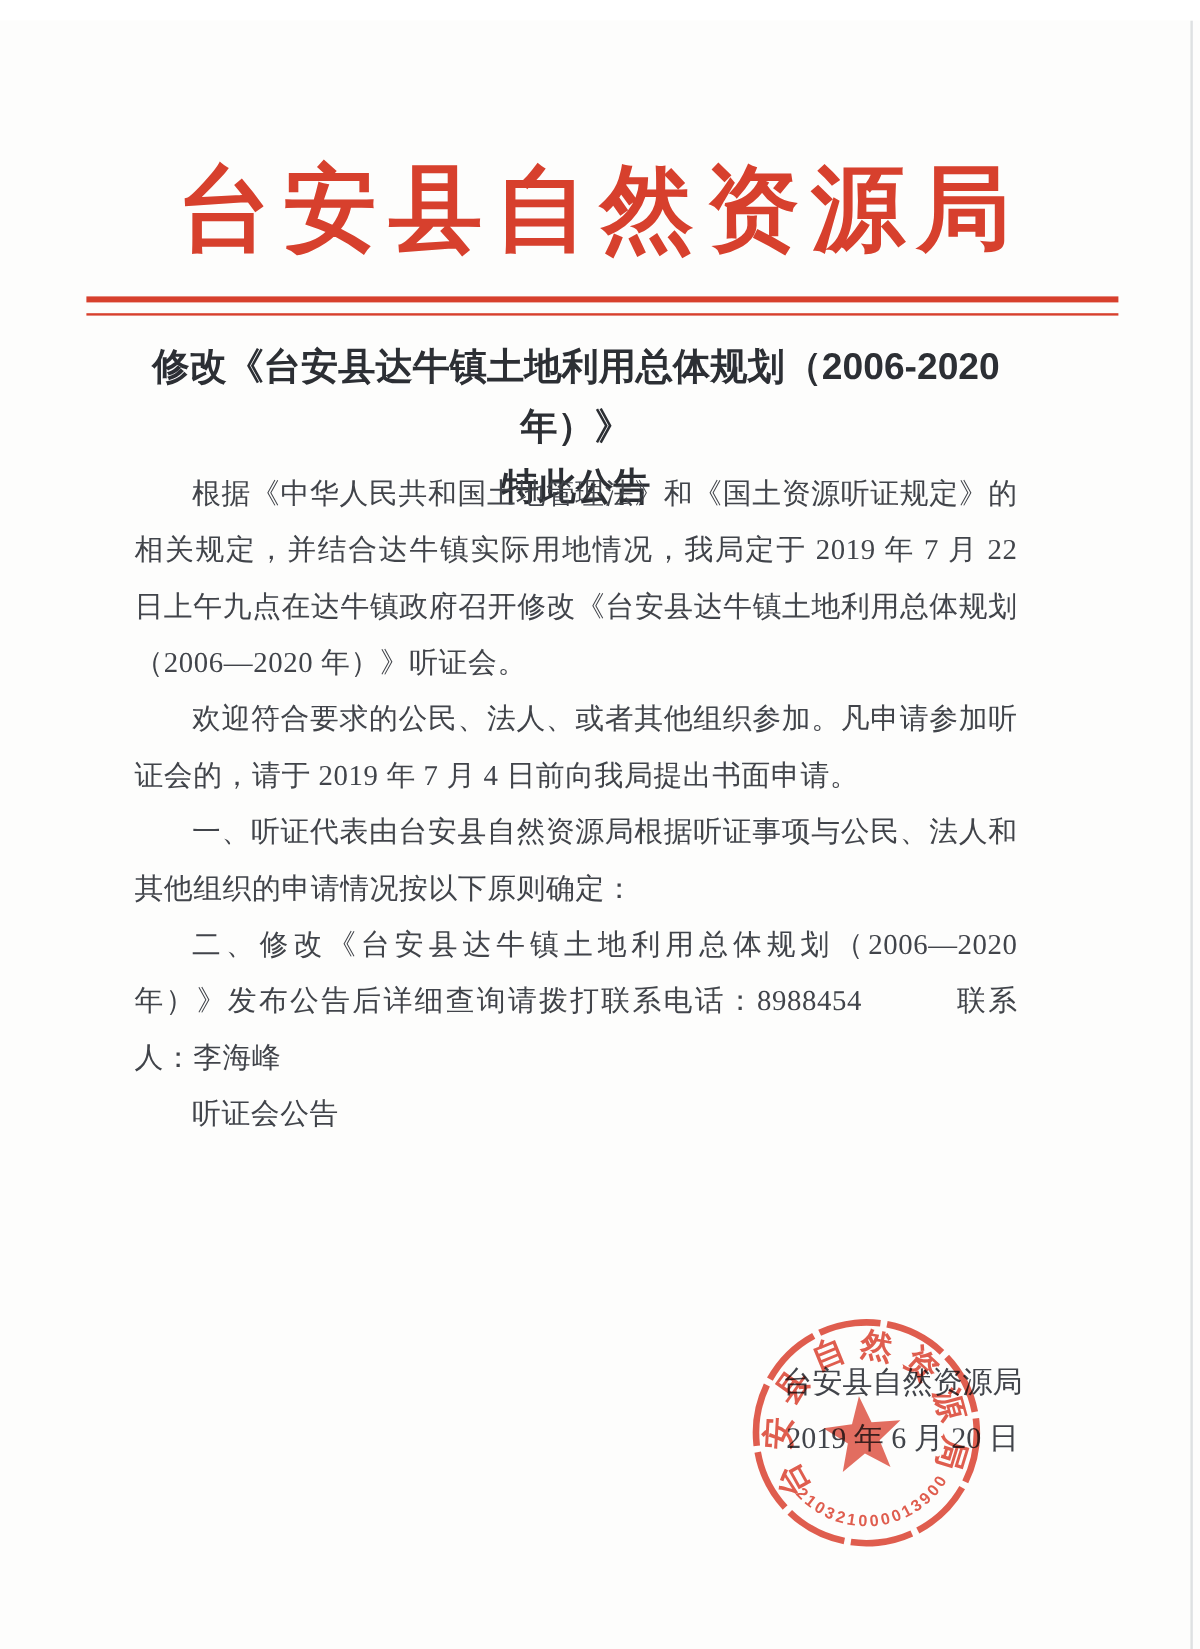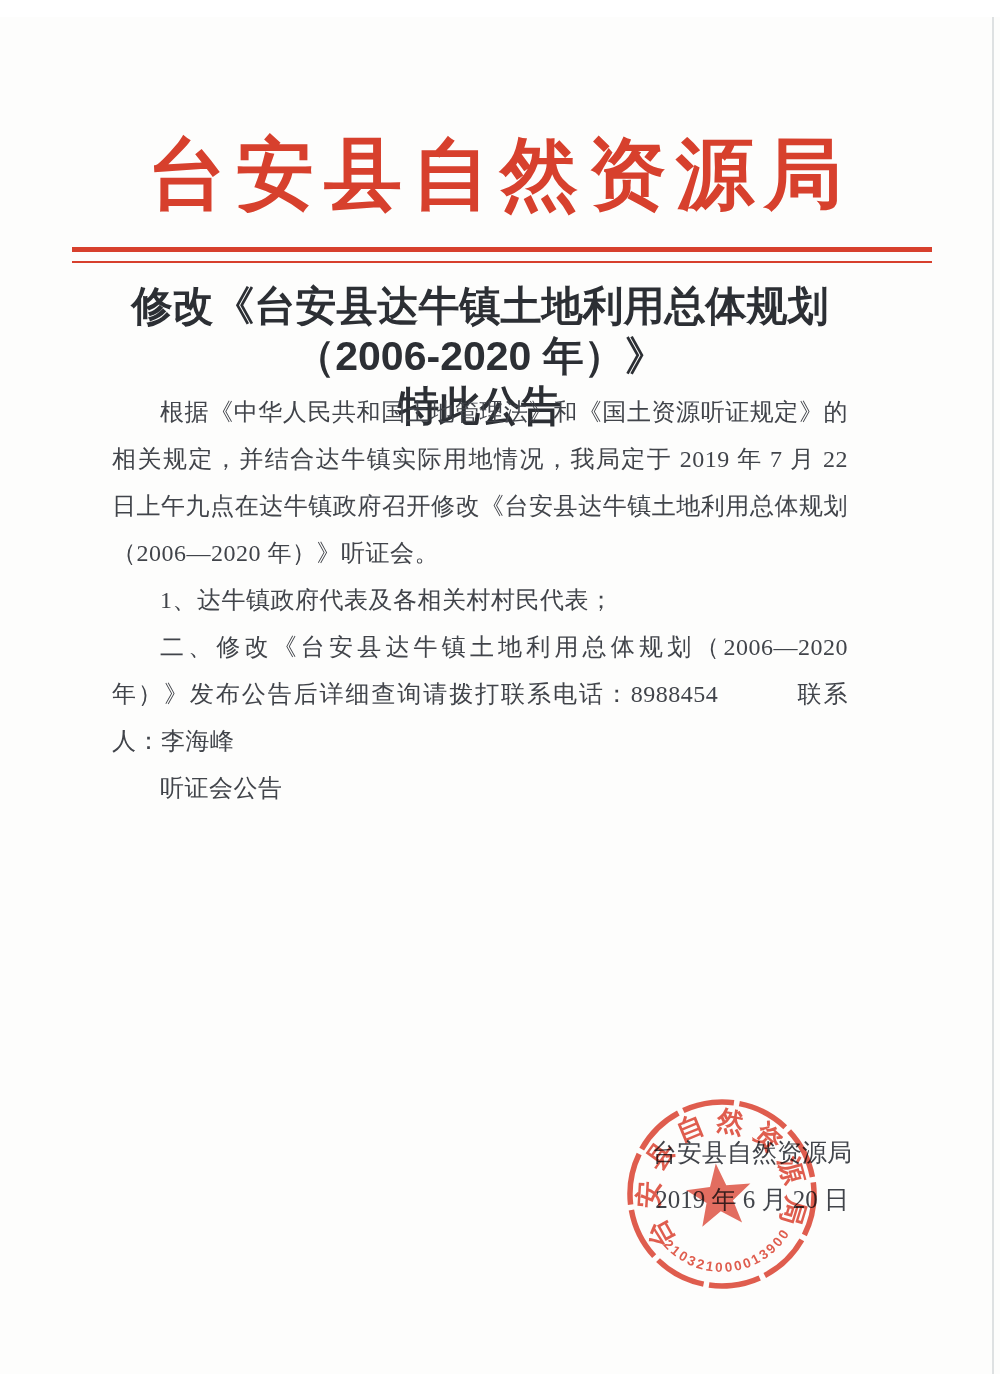--- a/index.html
+++ b/index.html
@@ -26,21 +26,21 @@
   .rule-thick{top:230px;height:5px;}
   .rule-thin{top:244px;height:2px;}
   
   .title-block{
     position:absolute;
     top:264px;left:112px;width:736px;
     text-align:center;
     font-family:"Liberation Sans","DejaVu Sans",sans-serif;
     font-weight:bold;
   }
-  .title-line{font-size:41px;line-height:50px;}
+  .title-line{font-size:31px;line-height:50px;}
   
   .body-text{
     position:absolute;
     top:372px;left:112px;width:736px;
     font-size:24px;
     line-height:47px;
     letter-spacing:0.5px;
     text-align:justify;
   }
   .body-text p{margin:0;text-indent:2em;}
@@ -89,21 +89,22 @@
   <div class="rule rule-thick" style="background:#d7402d;"></div>
   <div class="rule rule-thin" style="background:#d7402d;"></div>
 
   <div class="title-block" style="color:#2c2f34;">
     <div class="title-line">修改《台安县达牛镇土地利用总体规划（2006-2020 年）》</div>
     <div class="title-line">特此公告</div>
   </div>
 
   <div class="body-text" style="color:#41444a;">
     <p>根据《中华人民共和国土地管理法》和《国土资源听证规定》的相关规定，并结合达牛镇实际用地情况，我局定于 2019 年 7 月 22 日上午九点在达牛镇政府召开修改《台安县达牛镇土地利用总体规划（2006—2020 年）》听证会。</p>
-    <p>1、达牛镇政府代表及各相关村村民代表；</p>
+    <p>欢迎符合要求的公民、法人、或者其他组织参加。凡申请参加听证会的，请于 2019 年 7 月 4 日前向我局提出书面申请。</p>
+    <p>一、听证代表由台安县自然资源局根据听证事项与公民、法人和其他组织的申请情况按以下原则确定：</p>
     <p>二、修改《台安县达牛镇土地利用总体规划（2006—2020 年）》发布公告后详细查询请拨打联系电话：8988454　　　联系人：李海峰</p>
     <p>听证会公告</p>
   </div>
 
   <div class="signature" style="color:#41444a;">
     <div>台安县自然资源局</div>
     <div>2019 年 6 月 20 日</div>
   </div>
 
   <svg class="seal" viewBox="0 0 214 214">

